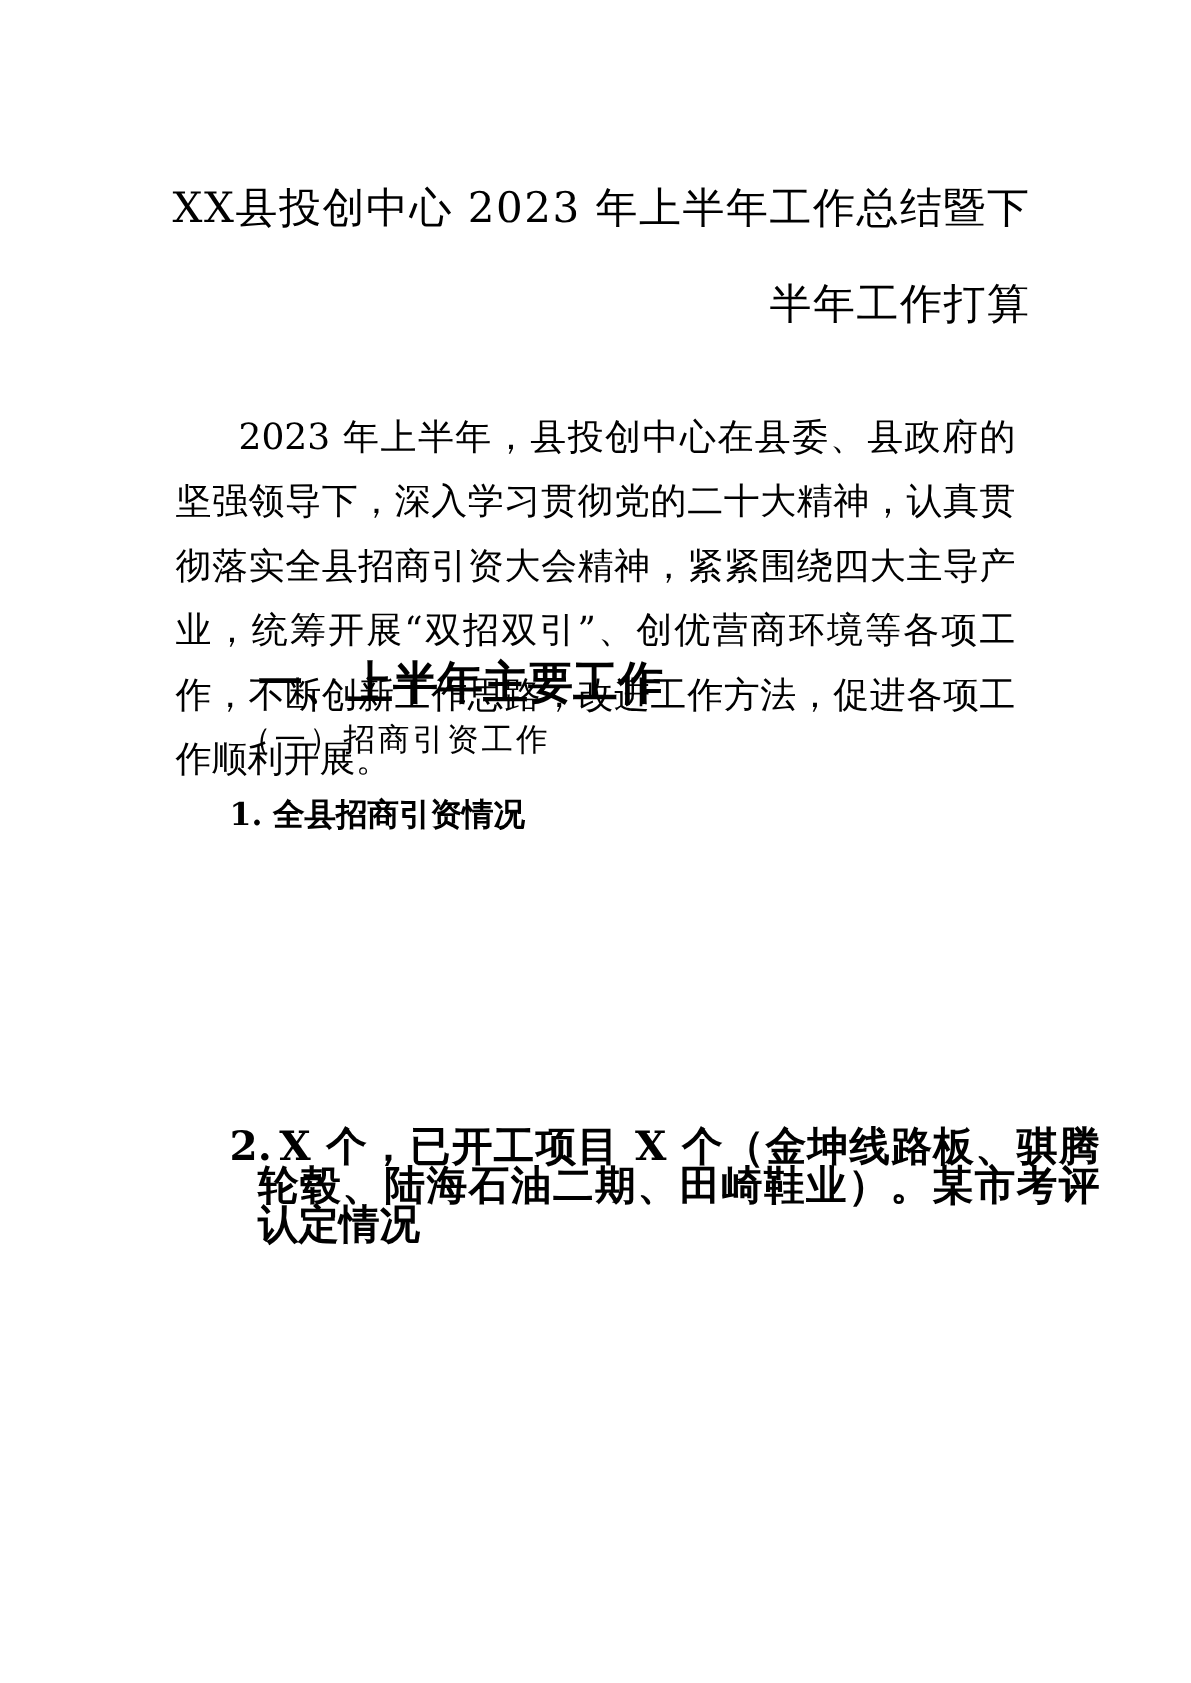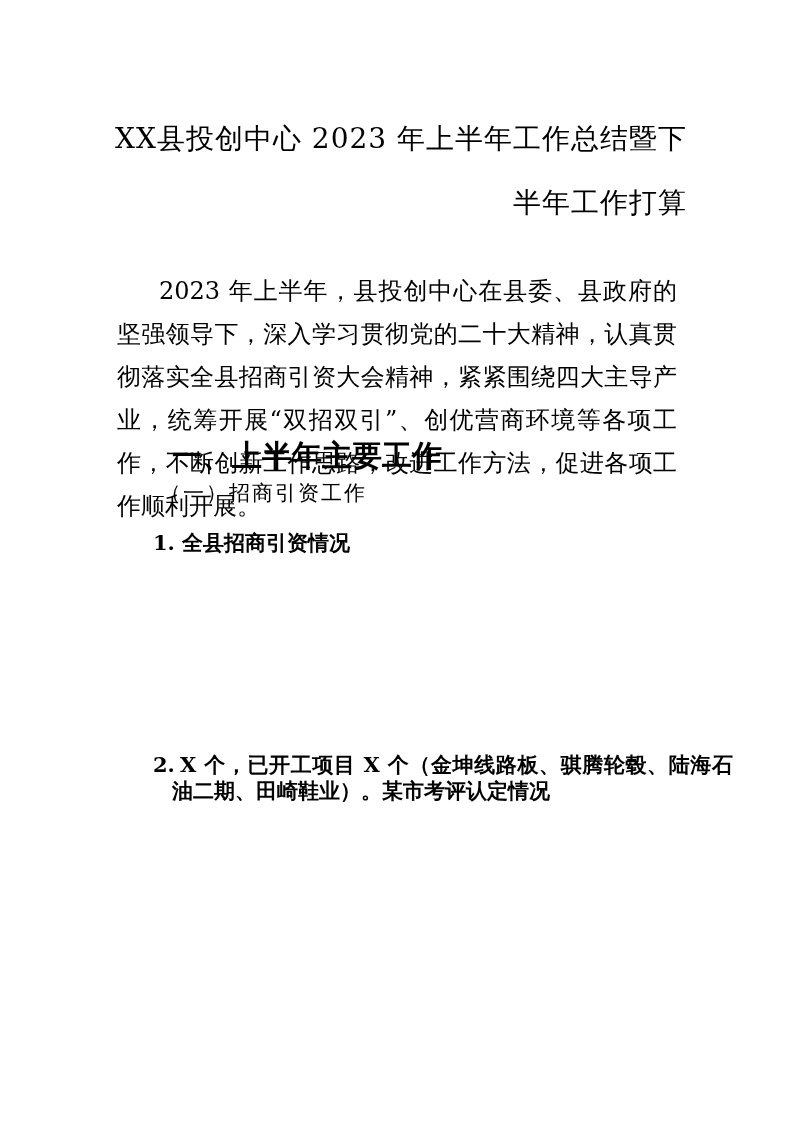--- a/index.html
+++ b/index.html
@@ -70,21 +70,21 @@
   .h-item .num { margin-right: 7px; }
   .list-item-bold {
     position: absolute;
     left: 153px;
     top: 752px;
     width: 580px;
     box-sizing: border-box;
     padding-left: 19px;
     text-indent: -19px;
     font-weight: bold;
-    font-size: 21px;
+    font-size: 27px;
     line-height: 26px;
     text-align: justify;
   }
   .list-item-bold .num { margin-right: 5px; }
 </style>
 </head>
 <body>
 
 <div class="page">
 

